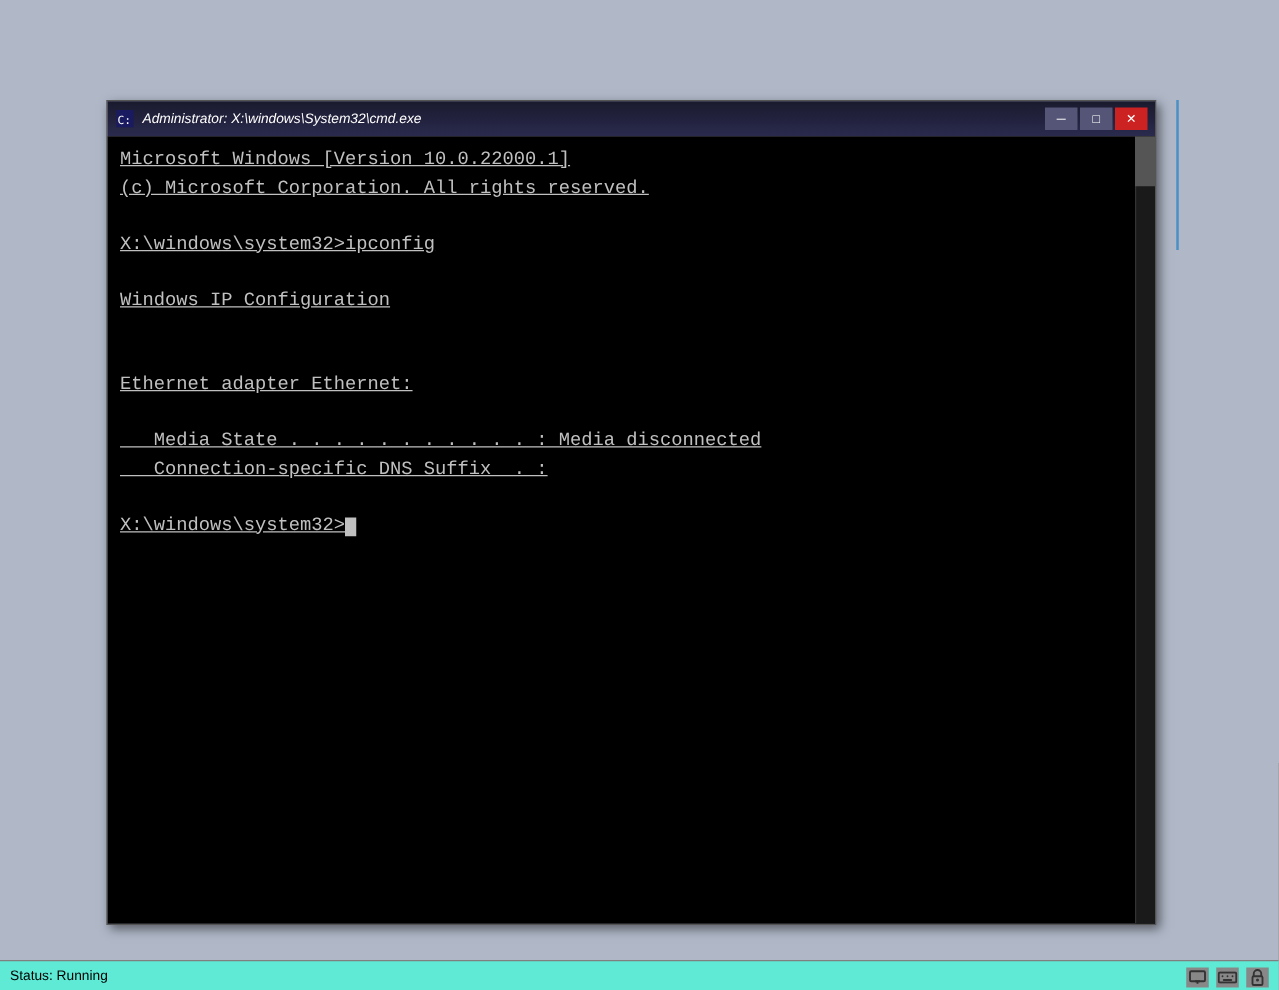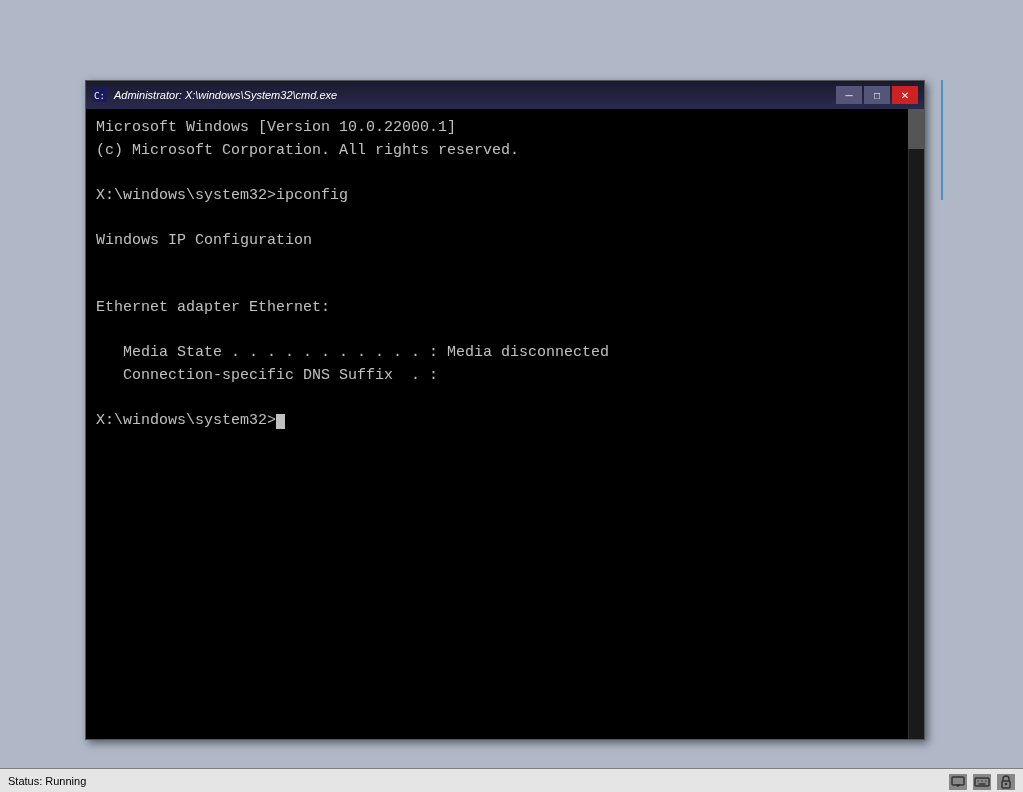--- a/index.html
+++ b/index.html
@@ -119,20 +119,21 @@
       overflow: hidden;
       position: relative;
     }
 
     .terminal-text {
       color: #c0c0c0;
       font-family: 'Courier New', Courier, monospace;
       font-size: 15px;
       line-height: 1.5;
       white-space: pre;
+      text-decoration: underline;
     }
 
     
     .scrollbar {
       position: absolute;
       right: 0;
       top: 0;
       width: 16px;
       height: 100%;
       background-color: #1a1a1a;
@@ -163,21 +164,21 @@
       50% { opacity: 0; }
     }
 
     
     .status-bar {
       position: absolute;
       bottom: 0;
       left: 0;
       width: 100%;
       height: 24px;
-      background-color: #e5e5e5;
+      background-color: #5eead4;
       border-top: 1px solid #808080;
       display: flex;
       align-items: center;
       padding: 0 8px;
     }
 
     .status-text {
       font-size: 11px;
       font-family: Arial, sans-serif;
       color: #000;

